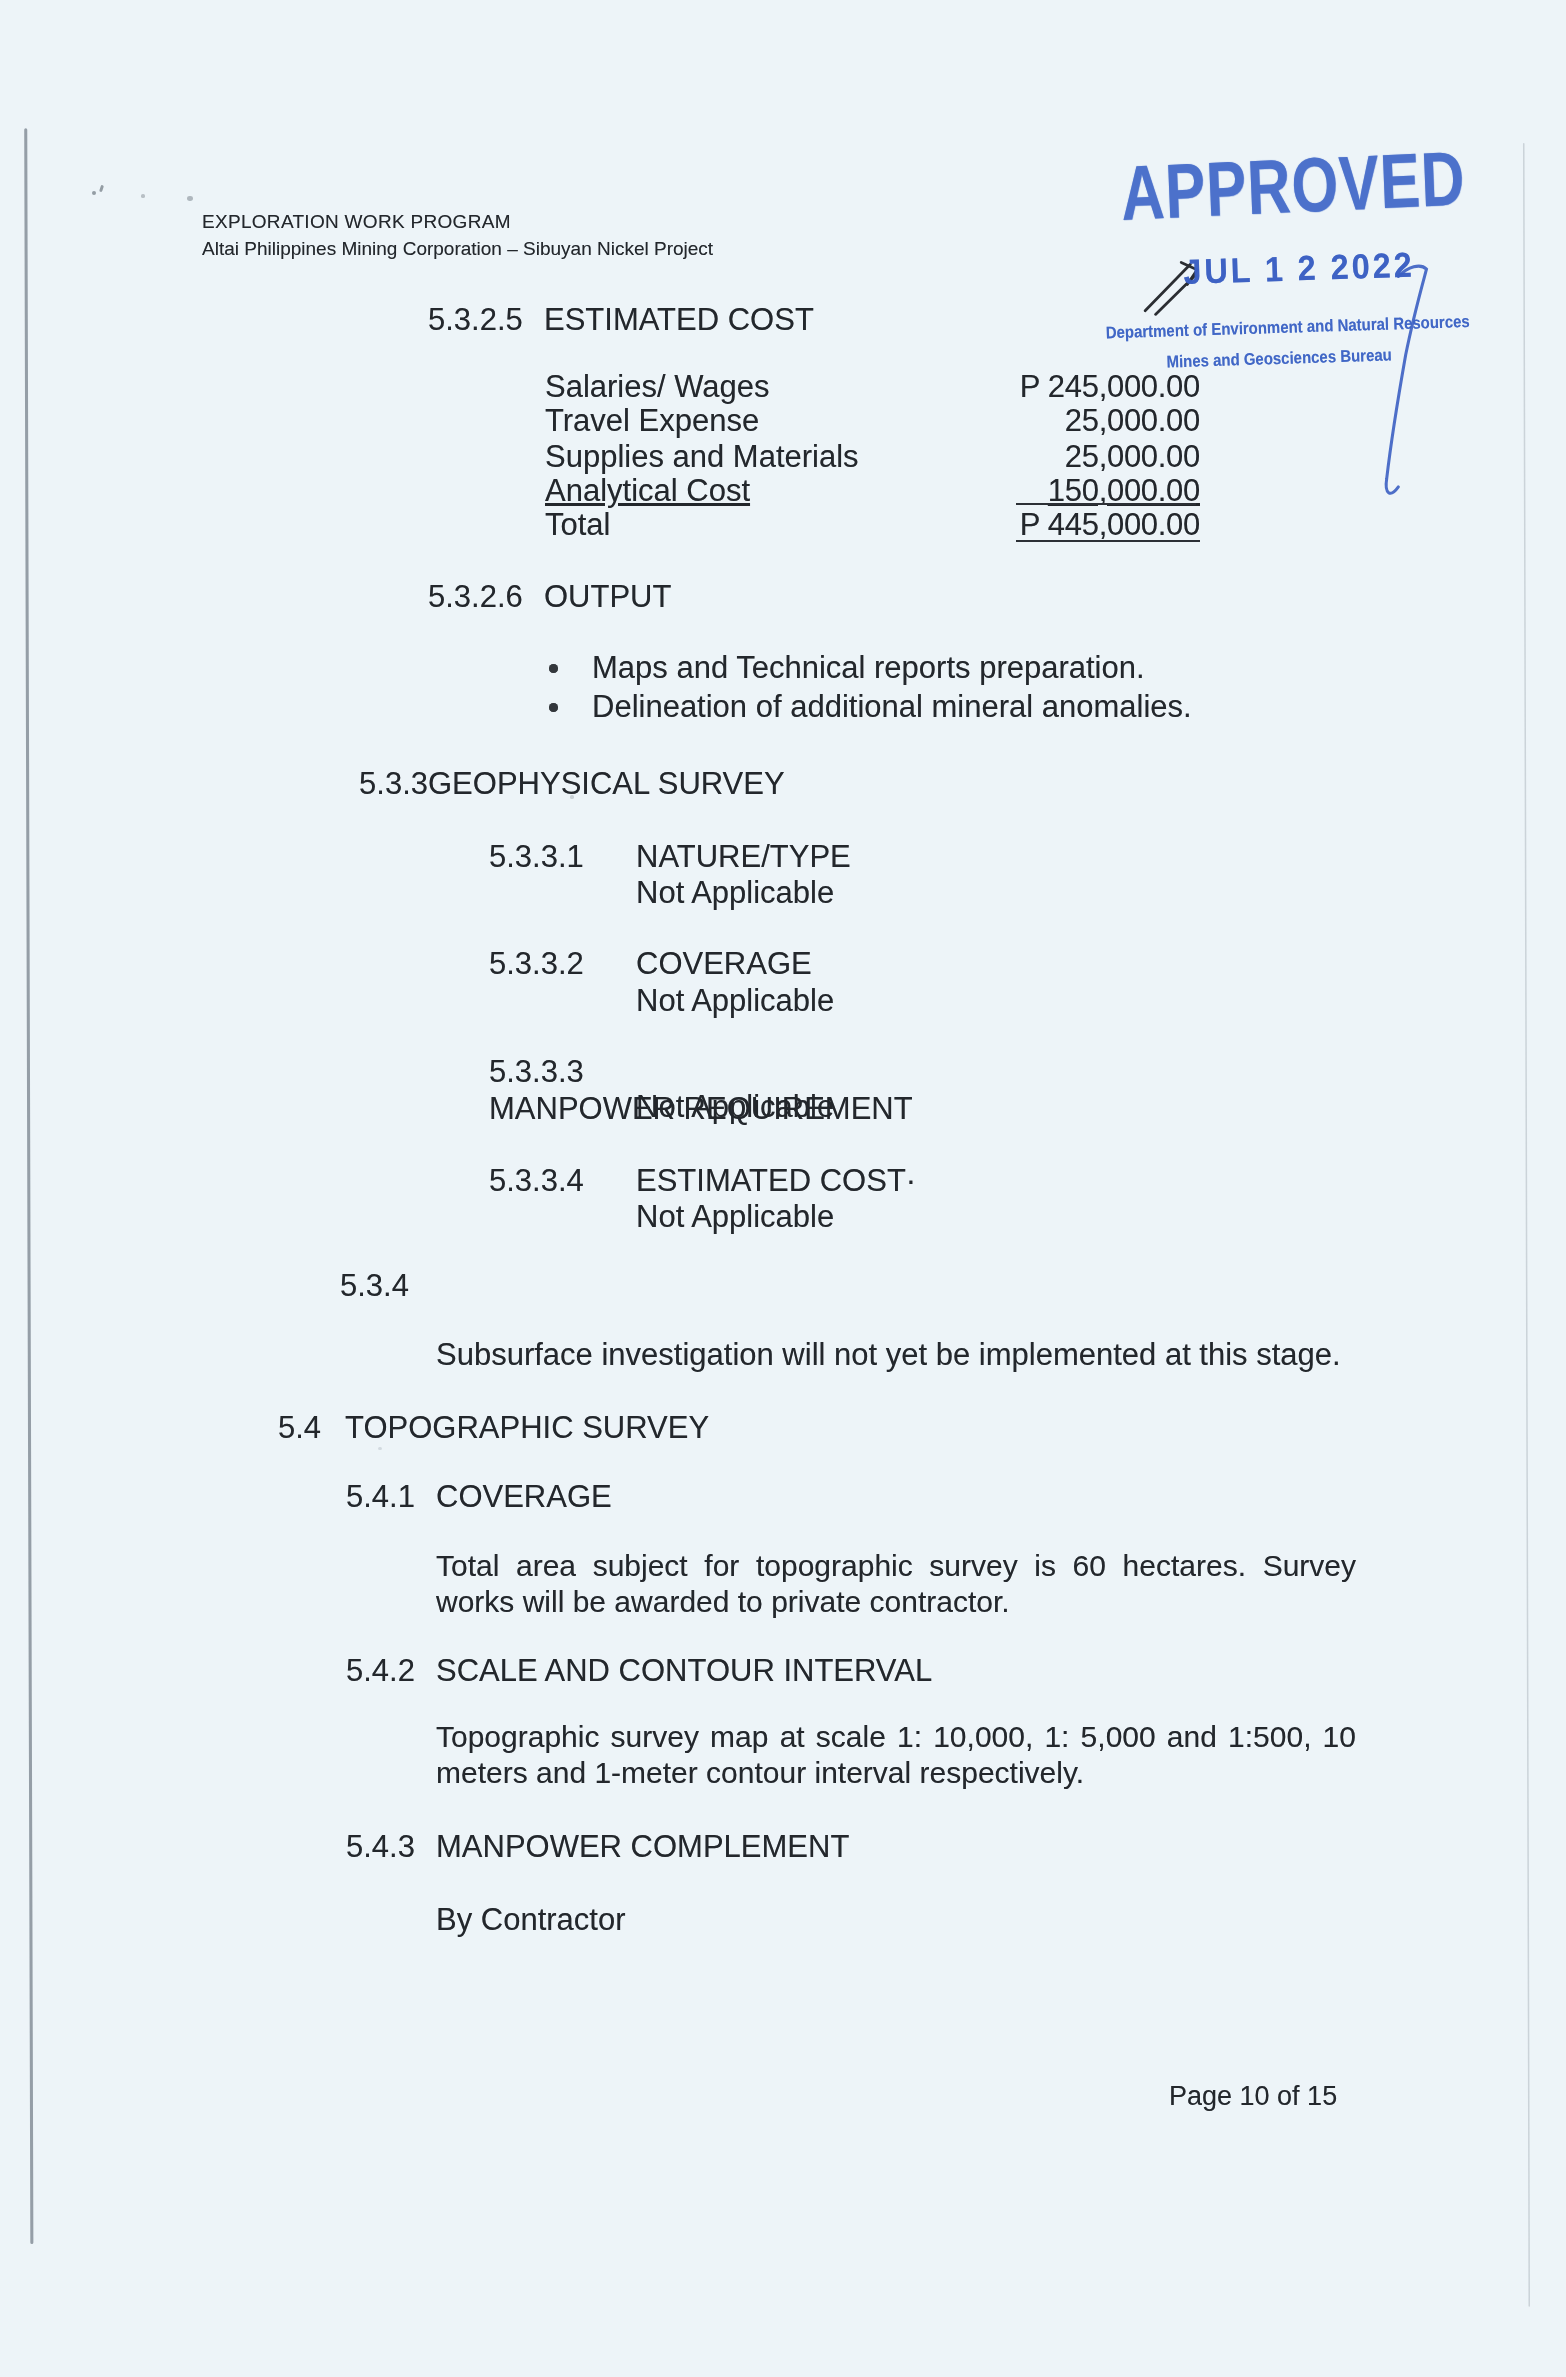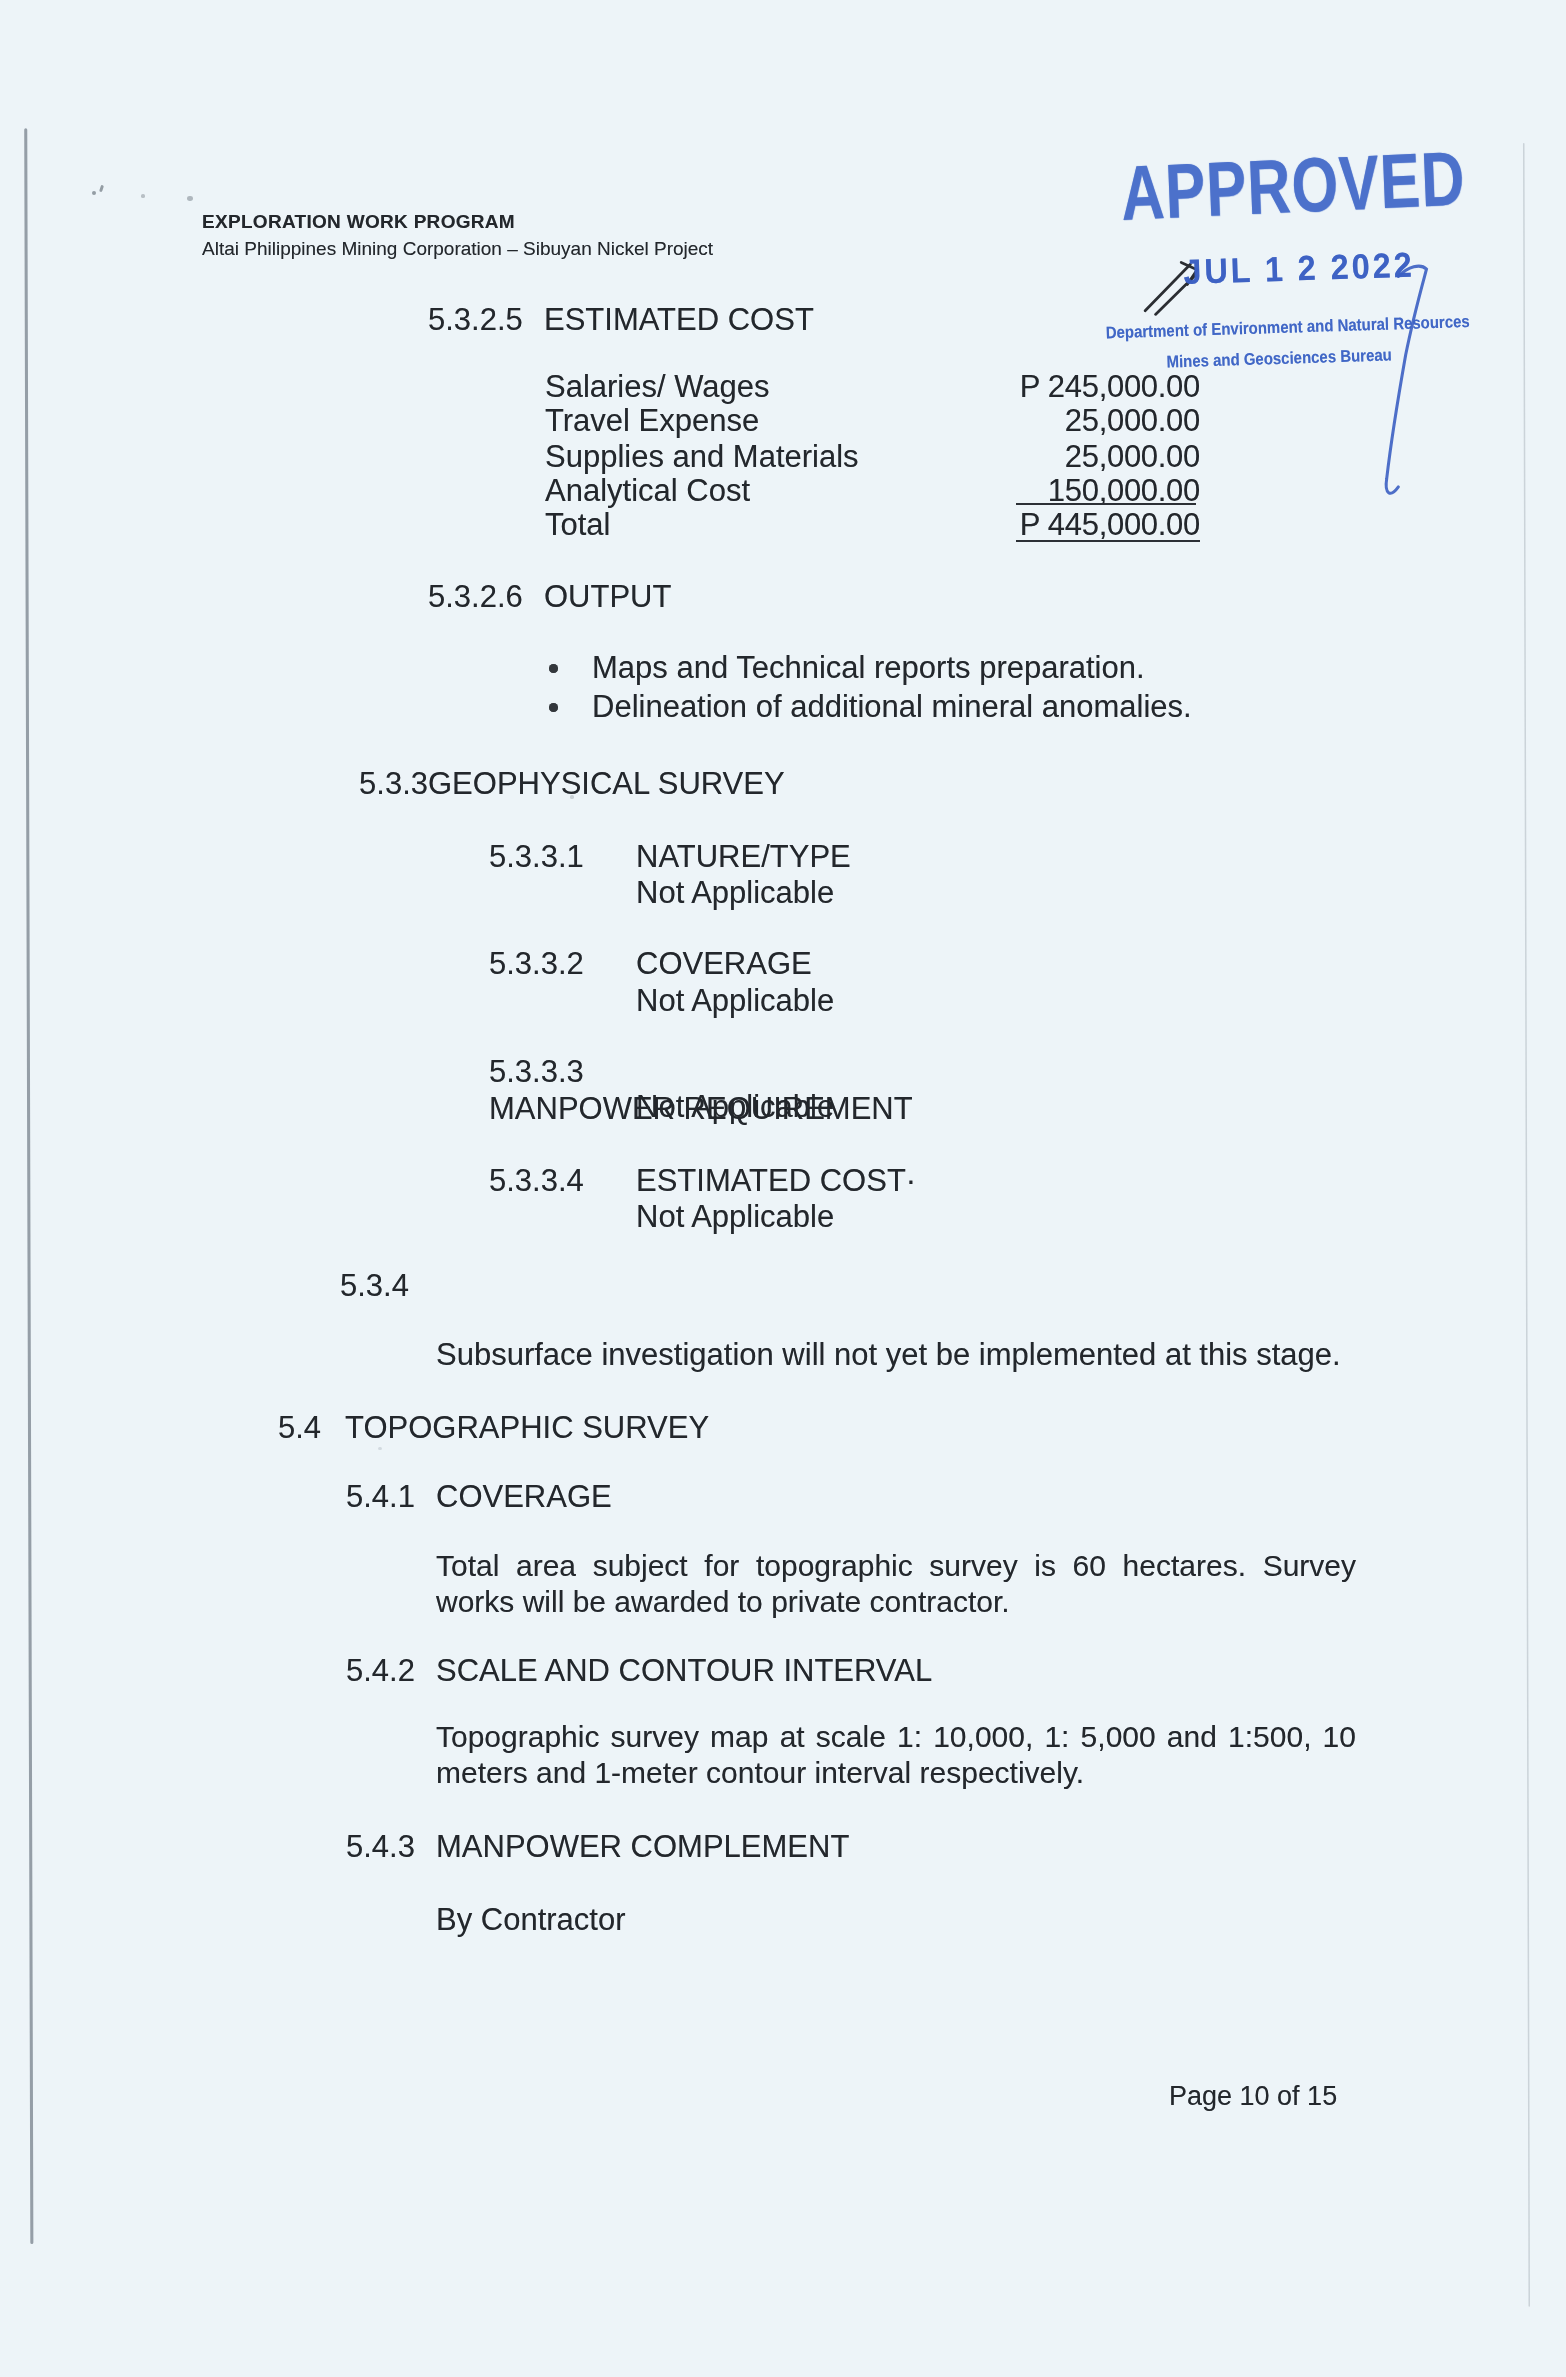--- a/index.html
+++ b/index.html
@@ -7,21 +7,21 @@
     position:relative;
     width:1566px;height:2377px;
     background:#edf4f8;
     overflow:hidden;
     font-family:"Liberation Sans","DejaVu Sans",sans-serif;
     color:#23272c;
   }
   .abs{position:absolute;}
   .scan{text-shadow:0 0 0.6px rgba(35,40,45,.38);}
   
-  .hdr1{font-size:19px;font-weight:700;letter-spacing:0.3px;white-space:nowrap;}
+  .hdr1{font-size:19px;font-weight:400;letter-spacing:0.3px;white-space:nowrap;}
   .hdr2{font-size:19px;font-weight:400;white-space:nowrap;}
   
   .h{font-size:31px;line-height:1.18;white-space:nowrap;display:flex;}
   .h .num{display:inline-block;flex:none;}
   .body-txt{font-size:31px;line-height:1.18;white-space:nowrap;}
   .para{font-size:30px;line-height:36px;}
   .jline{text-align:justify;text-align-last:justify;}
   
   .crow{display:flex;width:655px;font-size:31px;line-height:1.1;gap:39px;}
   .crow .lbl{flex:none;white-space:nowrap;}
@@ -110,21 +110,21 @@
   <div class="abs scan crow" style="left:545px;top:404px;">
     <span class="lbl">Travel Expense</span>
     <span class="sp"></span>
     <span class="val">25,000.00</span>
   </div>
   <div class="abs scan crow" style="left:545px;top:440px;">
     <span class="lbl">Supplies and Materials</span>
     <span class="sp"></span>
     <span class="val">25,000.00</span>
   </div>
-  <div class="abs scan crow" style="left:545px;top:474px;">
+  <div class="abs scan crow" style="left:545px;top:474px;text-decoration:underline;">
     <span class="lbl">Analytical Cost</span>
     <span class="sp"></span>
     <span class="val">150,000.00</span>
   </div>
   <div class="abs scan crow" style="left:545px;top:508px;">
     <span class="lbl">Total</span>
     <span class="sp"></span>
     <span class="val">P 445,000.00</span>
   </div>
 

